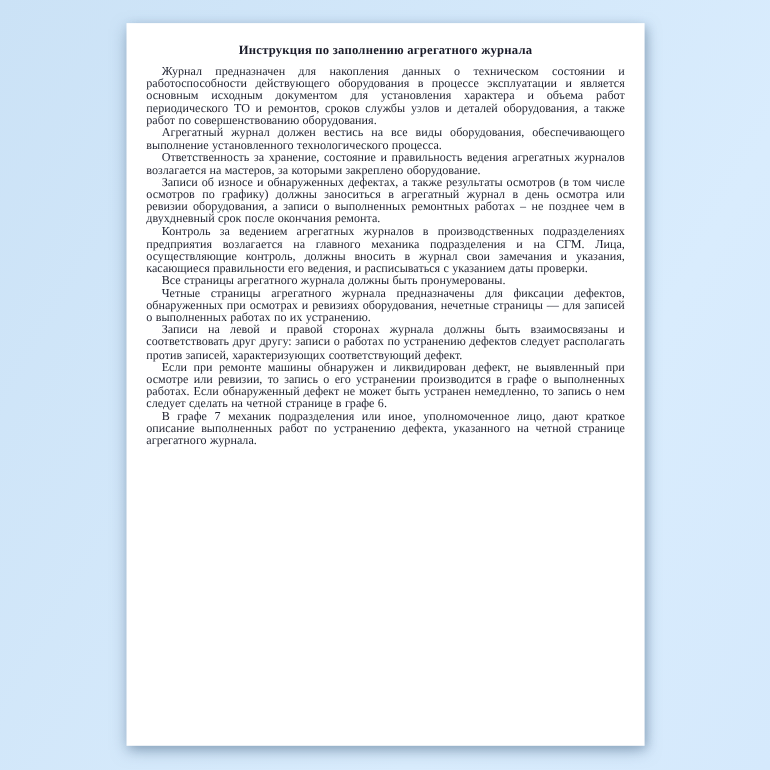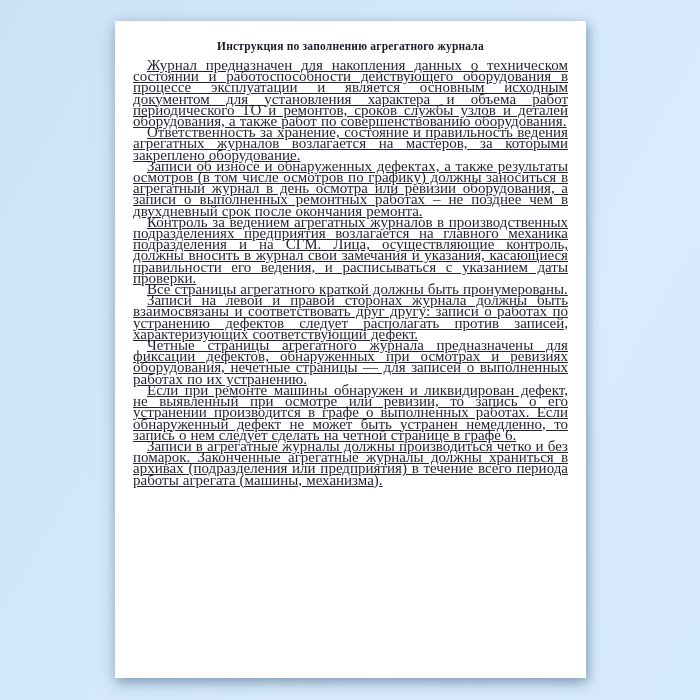--- a/index.html
+++ b/index.html
@@ -30,37 +30,37 @@
   .doc-title{
     margin:0 0 8px 0;
     font-size:11.5px;
     font-weight:bold;
     text-align:center;
     letter-spacing:0.2px;
     color:#181a28;
   }
   .doc-body p{
     margin:0;
-    font-size:15px;
+    font-size:11px;
     line-height:11.2px;
     text-align:justify;
     text-indent:14px;
     word-spacing:0.3px;
-    text-decoration:underline;
   }
 </style>
 </head>
 <body>
 
 <div class="page">
   <h1 class="doc-title">Инструкция по заполнению агрегатного журнала</h1>
   <div class="doc-body">
     <p>Журнал предназначен для накопления данных о техническом состоянии и работоспособности действующего оборудования в процессе эксплуатации и является основным исходным документом для установления характера и объема работ периодического ТО и ремонтов, сроков службы узлов и деталей оборудования, а также работ по совершенствованию оборудования.</p>
+    <p>Агрегатный журнал должен вестись на все виды оборудования, обеспечивающего выполнение установленного технологического процесса.</p>
     <p>Ответственность за хранение, состояние и правильность ведения агрегатных журналов возлагается на мастеров, за которыми закреплено оборудование.</p>
     <p>Записи об износе и обнаруженных дефектах, а также результаты осмотров (в том числе осмотров по графику) должны заноситься в агрегатный журнал в день осмотра или ревизии оборудования, а записи о выполненных ремонтных работах – не позднее чем в двухдневный срок после окончания ремонта.</p>
     <p>Контроль за ведением агрегатных журналов в производственных подразделениях предприятия возлагается на главного механика подразделения и на СГМ. Лица, осуществляющие контроль, должны вносить в журнал свои замечания и указания, касающиеся правильности его ведения, и расписываться с указанием даты проверки.</p>
-    <p>Все страницы агрегатного краткой должны быть пронумерованы.</p>
+    <p>Все страницы агрегатного журнала должны быть пронумерованы.</p>
+    <p>Четные страницы агрегатного журнала предназначены для фиксации дефектов, обнаруженных при осмотрах и ревизиях оборудования, нечетные страницы — для записей о выполненных работах по их устранению.</p>
     <p>Записи на левой и правой сторонах журнала должны быть взаимосвязаны и соответствовать друг другу: записи о работах по устранению дефектов следует располагать против записей, характеризующих соответствующий дефект.</p>
-    <p>Четные страницы агрегатного журнала предназначены для фиксации дефектов, обнаруженных при осмотрах и ревизиях оборудования, нечетные страницы — для записей о выполненных работах по их устранению.</p>
     <p>Если при ремонте машины обнаружен и ликвидирован дефект, не выявленный при осмотре или ревизии, то запись о его устранении производится в графе о выполненных работах. Если обнаруженный дефект не может быть устранен немедленно, то запись о нем следует сделать на четной странице в графе 6.</p>
-    <p>Записи в агрегатные журналы должны производиться четко и без помарок. Законченные агрегатные журналы должны храниться в архивах (подразделения или предприятия) в течение всего периода работы агрегата (машины, механизма).</p>
+    <p>В графе 7 механик подразделения или иное, уполномоченное лицо, дают краткое описание выполненных работ по устранению дефекта, указанного на четной странице агрегатного журнала.</p>
   </div>
 </div>
 
 </body></html>

